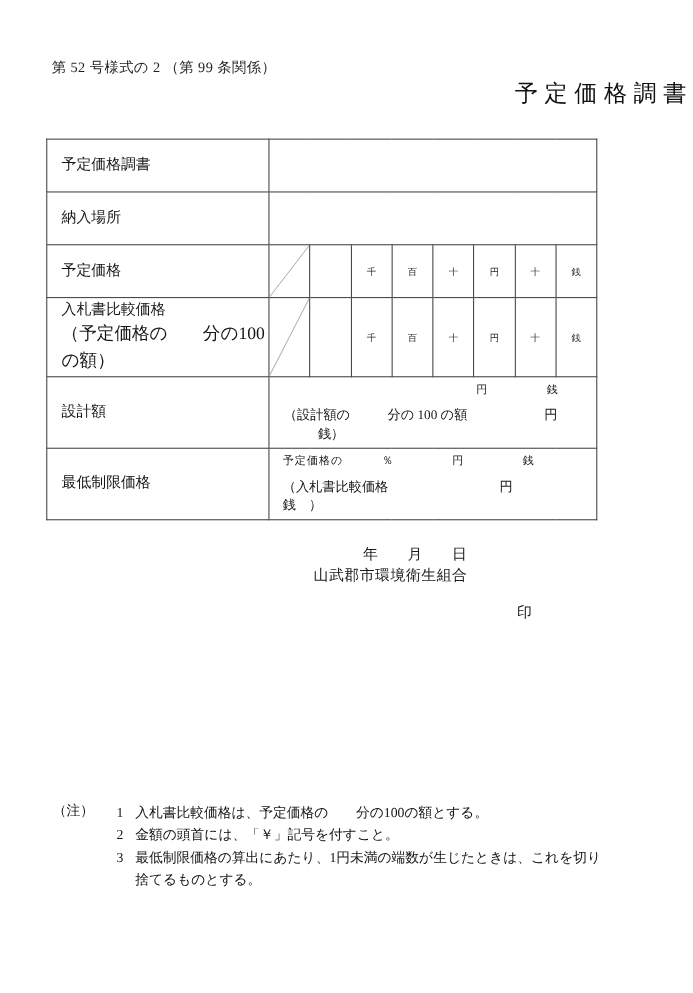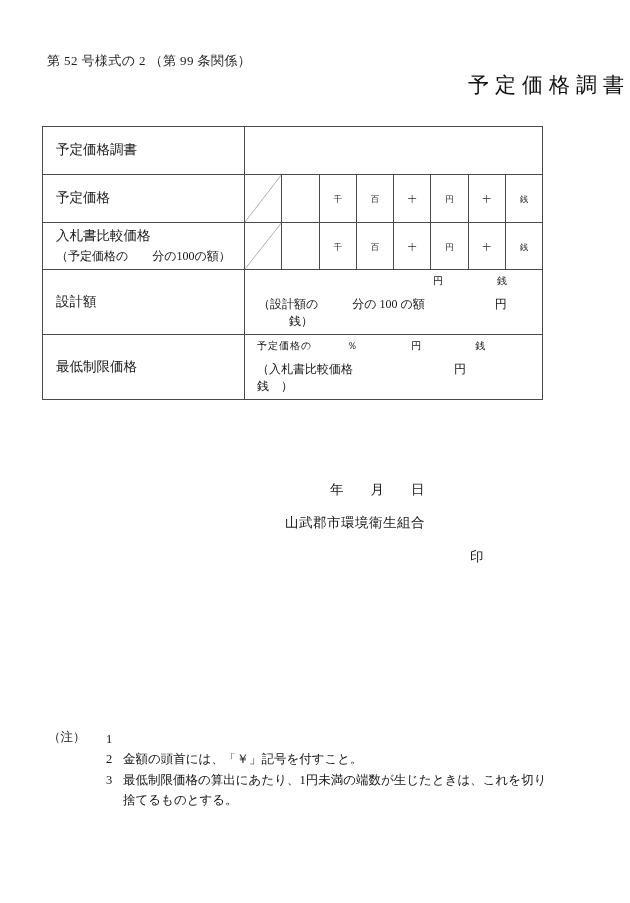--- a/index.html
+++ b/index.html
@@ -58,21 +58,21 @@
     vertical-align: middle;
     font-size: 13px;
     color: #151515;
   }
   .lbl-cell {
     width: 188px;
     padding-left: 13px !important;
     line-height: 1.55;
   }
   .lbl-main { display: block; font-size: 13.5px; }
-  .lbl-sub  { display: block; font-size: 12px; margin-top: 0; }
+  .lbl-sub  { display: block; font-size: 16px; margin-top: 0; }
 
   .r-name   { height: 48px; }
   .r-place  { height: 48px; }
   .r-yotei  { height: 48px; margin-left: 28px; }
   .r-hikaku { height: 47px; }
   .r-sekkei { height: 60px; }
   .r-saitei { height: 56px; }
 
   
   .diag-cell {
@@ -120,21 +120,21 @@
   .val-row1.right { text-align: right; padding-right: 22px; }
   .val-row2.indent { padding-left: 1px; }
   .sp-m  { display: inline-block; width: 28px; }
   .sp-l  { display: inline-block; width: 46px; }
   .sp-xl { display: inline-block; width: 64px; }
 
   
   .date-line {
     position: absolute;
     left: 330px;
-    top: 481px;
+    top: 495px;
     font-size: 13.5px;
     white-space: nowrap;
   }
   .org-name {
     position: absolute;
     left: 285px;
     top: 514px;
     font-size: 13.5px;
     letter-spacing: 0.5px;
     white-space: nowrap;
@@ -195,20 +195,26 @@
   <table class="form-table">
     <tbody>
 
       <tr class="r-name">
         <td class="lbl-cell">
           <span class="lbl-main">予定価格調書</span>
         </td>
         <td colspan="8"></td>
       </tr>
 
+      <tr class="r-place">
+        <td class="lbl-cell">
+          <span class="lbl-main">納入場所</span>
+        </td>
+        <td colspan="8"></td>
+      </tr>
 
       <tr class="r-yotei">
         <td class="lbl-cell">
           <span class="lbl-main">予定価格</span>
         </td>
         <td class="diag-cell">
           <svg class="diag-line" viewBox="0 0 100 100" preserveAspectRatio="none">
             <line x1="0" y1="100" x2="100" y2="0" stroke="#8d8d8d" stroke-width="0.7" vector-effect="non-scaling-stroke"></line>
           </svg>
         </td>
@@ -318,20 +324,21 @@
 
   <div class="org-name">山武郡市環境衛生組合</div>
 
   <div class="seal-mark">印</div>
 
   <div class="notes">
     <span class="notes-label">（注）</span>
     <ul class="notes-list">
       <li class="note-item">
         <span class="note-num">1</span>
+        <span class="note-text">入札書比較価格は、予定価格の　　分の100の額とする。</span>
       </li>
       <li class="note-item">
         <span class="note-num">2</span>
         <span class="note-text">金額の頭首には、「￥」記号を付すこと。</span>
       </li>
       <li>
         <div class="note-item">
           <span class="note-num">3</span>
           <span class="note-text">最低制限価格の算出にあたり、1円未満の端数が生じたときは、これを切り</span>
         </div>

